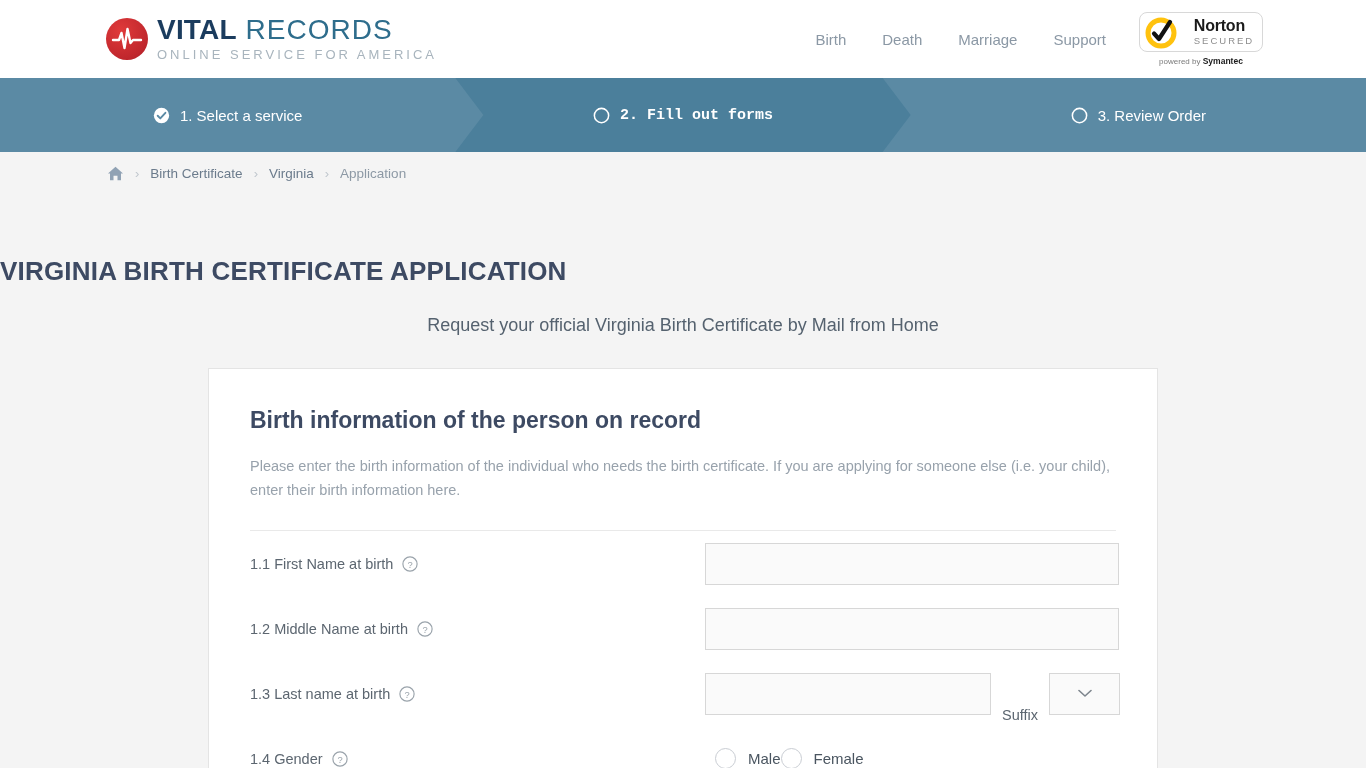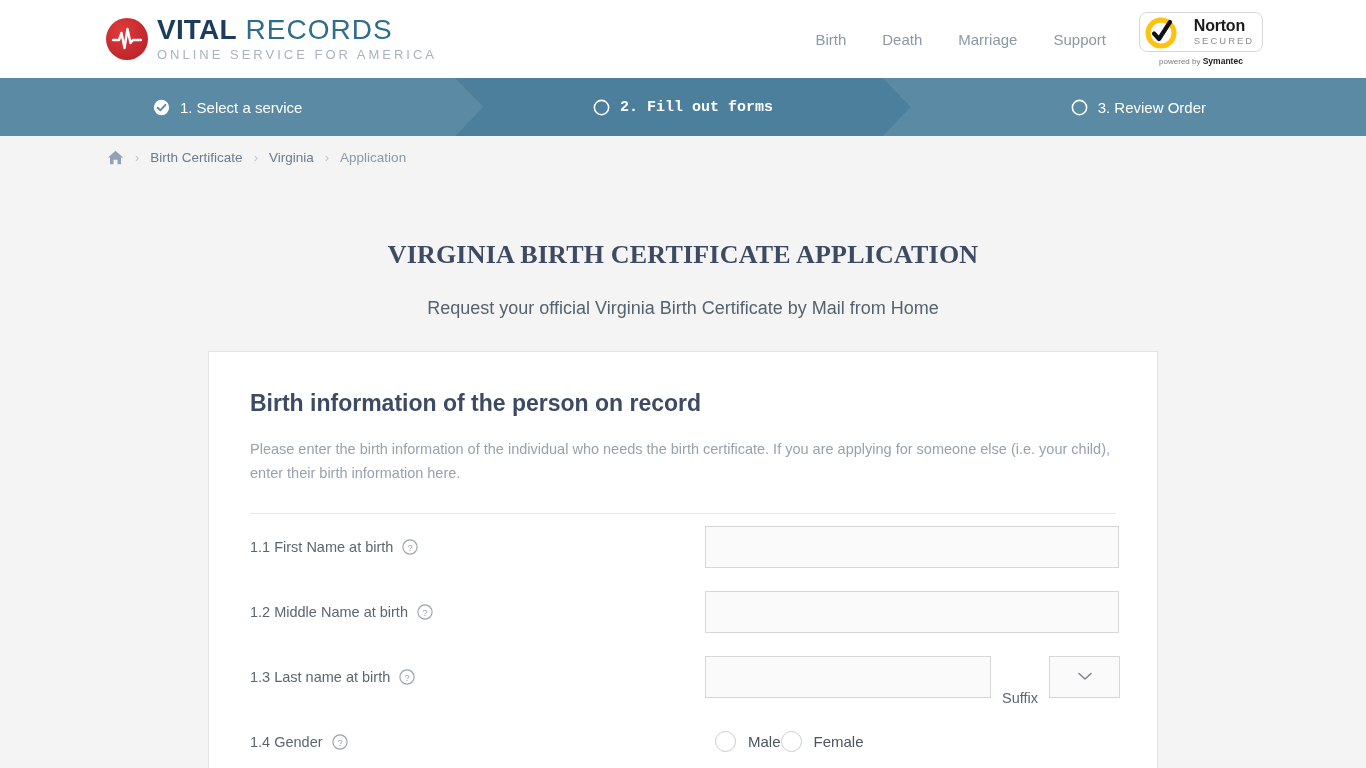--- a/index.html
+++ b/index.html
@@ -54,21 +54,21 @@
   .norton-words { line-height: 1; }
   .norton-name { font-size: 16px; font-weight: bold; color: #1a1a1a; letter-spacing: -0.2px;}
   .norton-secured { font-size: 9.5px; color: #8d8d8d; letter-spacing: 2.0px; margin-top: 2px;}
   .norton-powered {
     font-size: 8px; color: #7a7a7a; margin-top: 4px; white-space: nowrap;
   }
   .norton-powered b { color: #1a1a1a; font-size: 8.5px; }
 
   
   .steps {
-    position: relative; height: 58px; background: #5b8aa4;
+    position: relative; height: 74px; background: #5b8aa4;
     display: flex; overflow: hidden;
   }
   .step {
     flex: 1; display: flex; align-items: center; justify-content: center;
     gap: 10px; color: #ffffff; font-size: 15px; position: relative;
     height: 100%;
   }
   .step-active {
     background: #4b7f9b;
     clip-path: polygon(0 0, calc(100% - 28px) 0, 100% 50%, calc(100% - 28px) 100%, 0 100%, 28px 50%);
@@ -84,22 +84,22 @@
     height: 42px; display: flex; align-items: center;
     padding-left: 107px; gap: 11px; font-size: 13.5px;
   }
   .crumbs a { color: #6b7b8c; text-decoration: none; }
   .crumb-sep { color: #c0c7ce; font-size: 13px; }
   .crumb-current { color: #8d99a5; }
   .home-ico { width: 17px; height: 15px; display: block; }
 
   
   .page-title {
-    text-align: center; color: #3d4a63; font-size: 26px; font-weight: bold;
-    letter-spacing: 0.2px; margin-top: 62px; font-family: Liberation Serif, serif;
+    text-align: left; color: #3d4a63; font-size: 26px; font-weight: bold;
+    letter-spacing: 0.2px; margin-top: 62px;
   }
   .page-sub {
     text-align: center; color: #55626f; font-size: 18px; margin-top: 28px;
   }
 
   
   .card {
     width: 950px; margin: 32px auto 0 auto; background: #ffffff;
     border: 1px solid #e4e4e4; border-bottom: none;
     min-height: 430px; padding: 38px 41px 0 41px;

